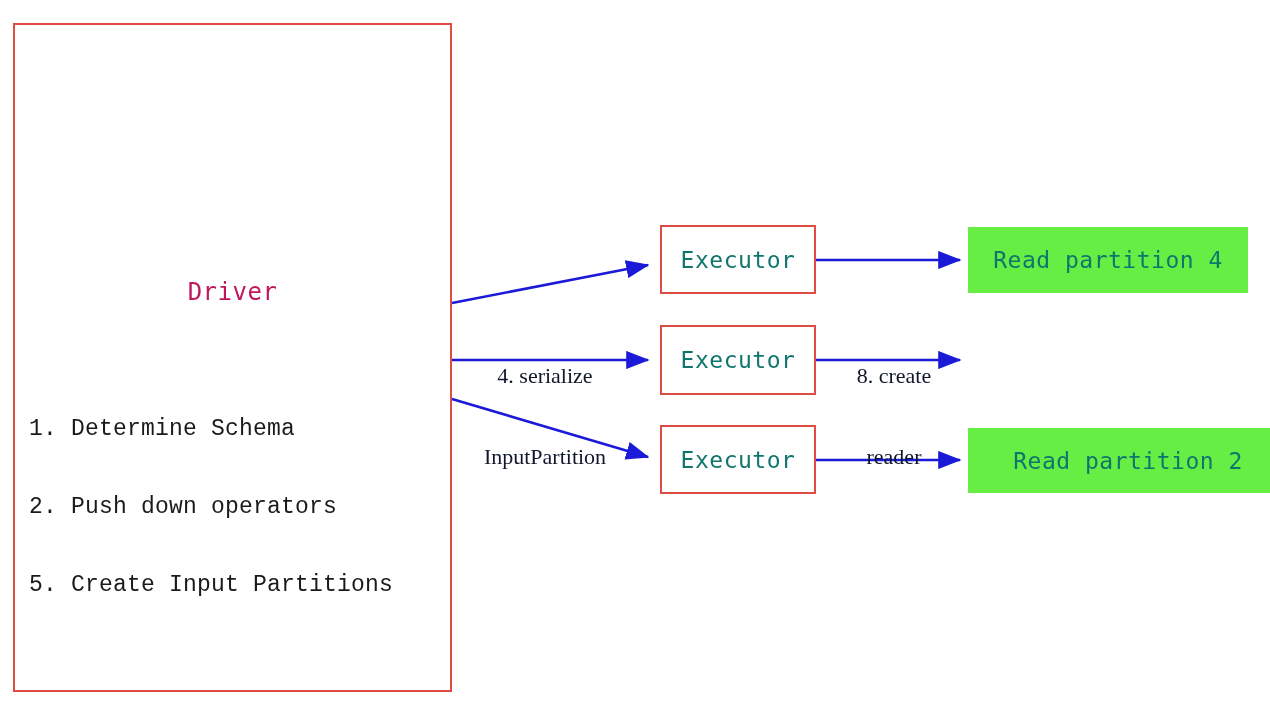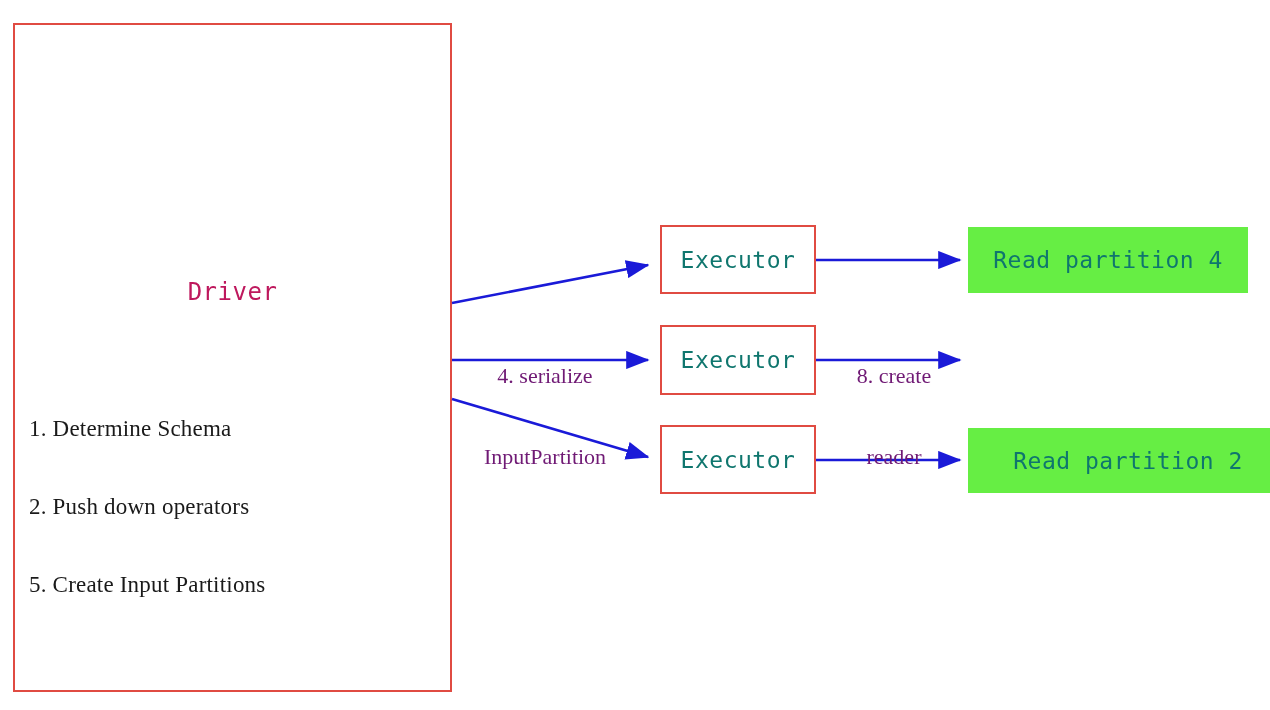--- a/index.html
+++ b/index.html
@@ -45,34 +45,34 @@
     text-align: center;
     font-family: "DejaVu Sans Mono", "Liberation Mono", monospace;
     font-size: 24px;
     color: #be185d;
     letter-spacing: 0.5px;
   }
   .driver-list {
     position: absolute;
     left: 29px;
     top: 364px;
-    font-family: Liberation Serif, serif;
+    font-family: Liberation Mono, monospace;
     font-size: 23px;
     line-height: 26px;
     color: #1a1a1a;
     letter-spacing: 0.2px;
     white-space: pre;
   }
   .driver-list div { white-space: pre; }
   .edge-label {
     position: absolute;
     font-family: "Liberation Serif", "DejaVu Serif", serif;
     font-size: 22px;
     line-height: 27px;
-    color: #701a75;
+    color: #0f172a;
     text-align: center;
     white-space: pre;
   }
   svg.arrows {
     position: absolute;
     left: 0;
     top: 0;
     width: 1270px;
     height: 710px;
     pointer-events: none;

